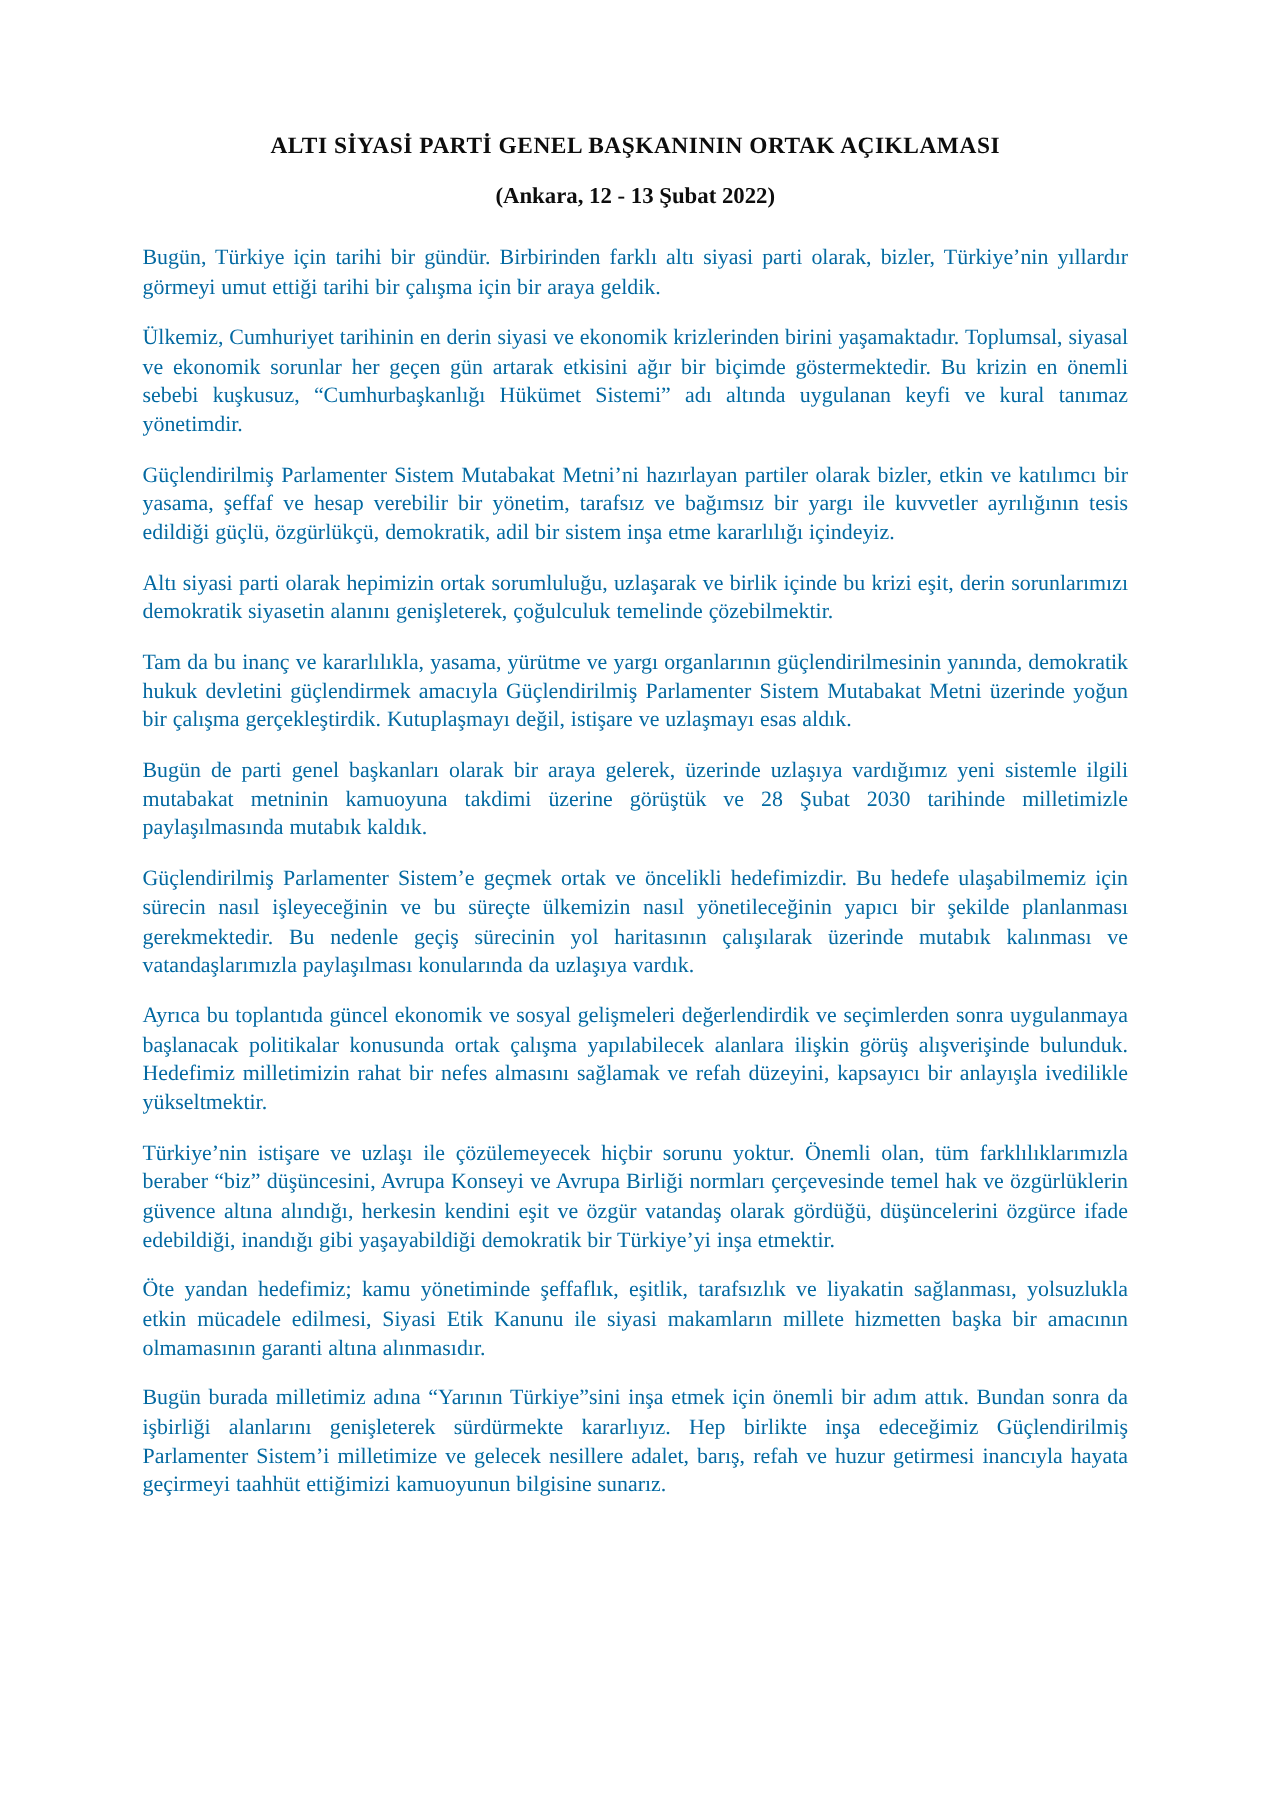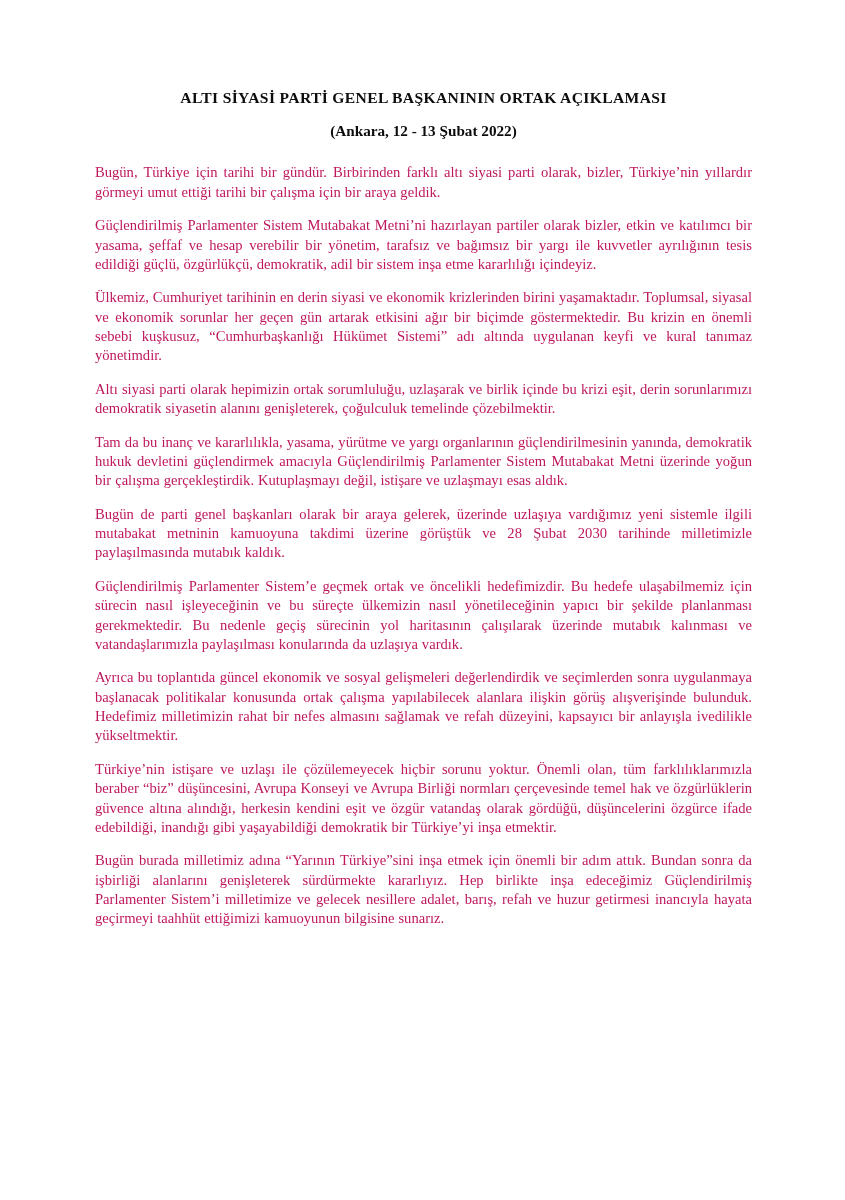--- a/index.html
+++ b/index.html
@@ -47,21 +47,21 @@
   }
   .body-text {
     margin-top: 23px;
   }
   p.para {
     font-size: 14.6px;
     line-height: 19.35px;
     text-align: justify;
     text-justify: inter-word;
     margin: 0 0 14.1px 0;
-    color: #be185d;
+    color: #0369a1;
     -webkit-hyphens: none;
     hyphens: none;
     word-spacing: 0.02em;
   }
   p.para:last-child {
     margin-bottom: 0;
     font-family: Liberation Serif, serif;
   }
 </style>
 </head>
@@ -69,25 +69,26 @@
 
 <div class="page">
   <div class="content">
 
     <h1 class="doc-title">ALTI SİYASİ PARTİ GENEL BAŞKANININ ORTAK AÇIKLAMASI</h1>
 
     <h2 class="doc-subtitle">(Ankara, 12 - 13 Şubat 2022)</h2>
 
     <div class="body-text">
       <p class="para">Bugün, Türkiye için tarihi bir gündür. Birbirinden farklı altı siyasi parti olarak, bizler, Türkiye’nin yıllardır görmeyi umut ettiği tarihi bir çalışma için bir araya geldik.</p>
+      <p class="para">Ülkemiz, Cumhuriyet tarihinin en derin siyasi ve ekonomik krizlerinden birini yaşamaktadır. Toplumsal, siyasal ve ekonomik sorunlar her geçen gün artarak etkisini ağır bir biçimde göstermektedir. Bu krizin en önemli sebebi kuşkusuz, “Cumhurbaşkanlığı Hükümet Sistemi” adı altında uygulanan keyfi ve kural tanımaz yönetimdir.</p>
       <p class="para">Güçlendirilmiş Parlamenter Sistem Mutabakat Metni’ni hazırlayan partiler olarak bizler, etkin ve katılımcı bir yasama, şeffaf ve hesap verebilir bir yönetim, tarafsız ve bağımsız bir yargı ile kuvvetler ayrılığının tesis edildiği güçlü, özgürlükçü, demokratik, adil bir sistem inşa etme kararlılığı içindeyiz.</p>
-      <p class="para">Ülkemiz, Cumhuriyet tarihinin en derin siyasi ve ekonomik krizlerinden birini yaşamaktadır. Toplumsal, siyasal ve ekonomik sorunlar her geçen gün artarak etkisini ağır bir biçimde göstermektedir. Bu krizin en önemli sebebi kuşkusuz, “Cumhurbaşkanlığı Hükümet Sistemi” adı altında uygulanan keyfi ve kural tanımaz yönetimdir.</p>
       <p class="para">Altı siyasi parti olarak hepimizin ortak sorumluluğu, uzlaşarak ve birlik içinde bu krizi eşit, derin sorunlarımızı demokratik siyasetin alanını genişleterek, çoğulculuk temelinde çözebilmektir.</p>
       <p class="para">Tam da bu inanç ve kararlılıkla, yasama, yürütme ve yargı organlarının güçlendirilmesinin yanında, demokratik hukuk devletini güçlendirmek amacıyla Güçlendirilmiş Parlamenter Sistem Mutabakat Metni üzerinde yoğun bir çalışma gerçekleştirdik. Kutuplaşmayı değil, istişare ve uzlaşmayı esas aldık.</p>
       <p class="para">Bugün de parti genel başkanları olarak bir araya gelerek, üzerinde uzlaşıya vardığımız yeni sistemle ilgili mutabakat metninin kamuoyuna takdimi üzerine görüştük ve 28 Şubat 2030 tarihinde milletimizle paylaşılmasında mutabık kaldık.</p>
       <p class="para">Güçlendirilmiş Parlamenter Sistem’e geçmek ortak ve öncelikli hedefimizdir. Bu hedefe ulaşabilmemiz için sürecin nasıl işleyeceğinin ve bu süreçte ülkemizin nasıl yönetileceğinin yapıcı bir şekilde planlanması gerekmektedir. Bu nedenle geçiş sürecinin yol haritasının çalışılarak üzerinde mutabık kalınması ve vatandaşlarımızla paylaşılması konularında da uzlaşıya vardık.</p>
       <p class="para">Ayrıca bu toplantıda güncel ekonomik ve sosyal gelişmeleri değerlendirdik ve seçimlerden sonra uygulanmaya başlanacak politikalar konusunda ortak çalışma yapılabilecek alanlara ilişkin görüş alışverişinde bulunduk. Hedefimiz milletimizin rahat bir nefes almasını sağlamak ve refah düzeyini, kapsayıcı bir anlayışla ivedilikle yükseltmektir.</p>
       <p class="para">Türkiye’nin istişare ve uzlaşı ile çözülemeyecek hiçbir sorunu yoktur. Önemli olan, tüm farklılıklarımızla beraber “biz” düşüncesini, Avrupa Konseyi ve Avrupa Birliği normları çerçevesinde temel hak ve özgürlüklerin güvence altına alındığı, herkesin kendini eşit ve özgür vatandaş olarak gördüğü, düşüncelerini özgürce ifade edebildiği, inandığı gibi yaşayabildiği demokratik bir Türkiye’yi inşa etmektir.</p>
+      <p class="para">Öte yandan hedefimiz; kamu yönetiminde şeffaflık, eşitlik, tarafsızlık ve liyakatin sağlanması, yolsuzlukla etkin mücadele edilmesi, Siyasi Etik Kanunu ile siyasi makamların millete hizmetten başka bir amacının olmamasının garanti altına alınmasıdır.</p>
       <p class="para">Bugün burada milletimiz adına “Yarının Türkiye”sini inşa etmek için önemli bir adım attık. Bundan sonra da işbirliği alanlarını genişleterek sürdürmekte kararlıyız. Hep birlikte inşa edeceğimiz Güçlendirilmiş Parlamenter Sistem’i milletimize ve gelecek nesillere adalet, barış, refah ve huzur getirmesi inancıyla hayata geçirmeyi taahhüt ettiğimizi kamuoyunun bilgisine sunarız.</p>
     </div>
 
   </div>
 </div>
 
 </body></html>

